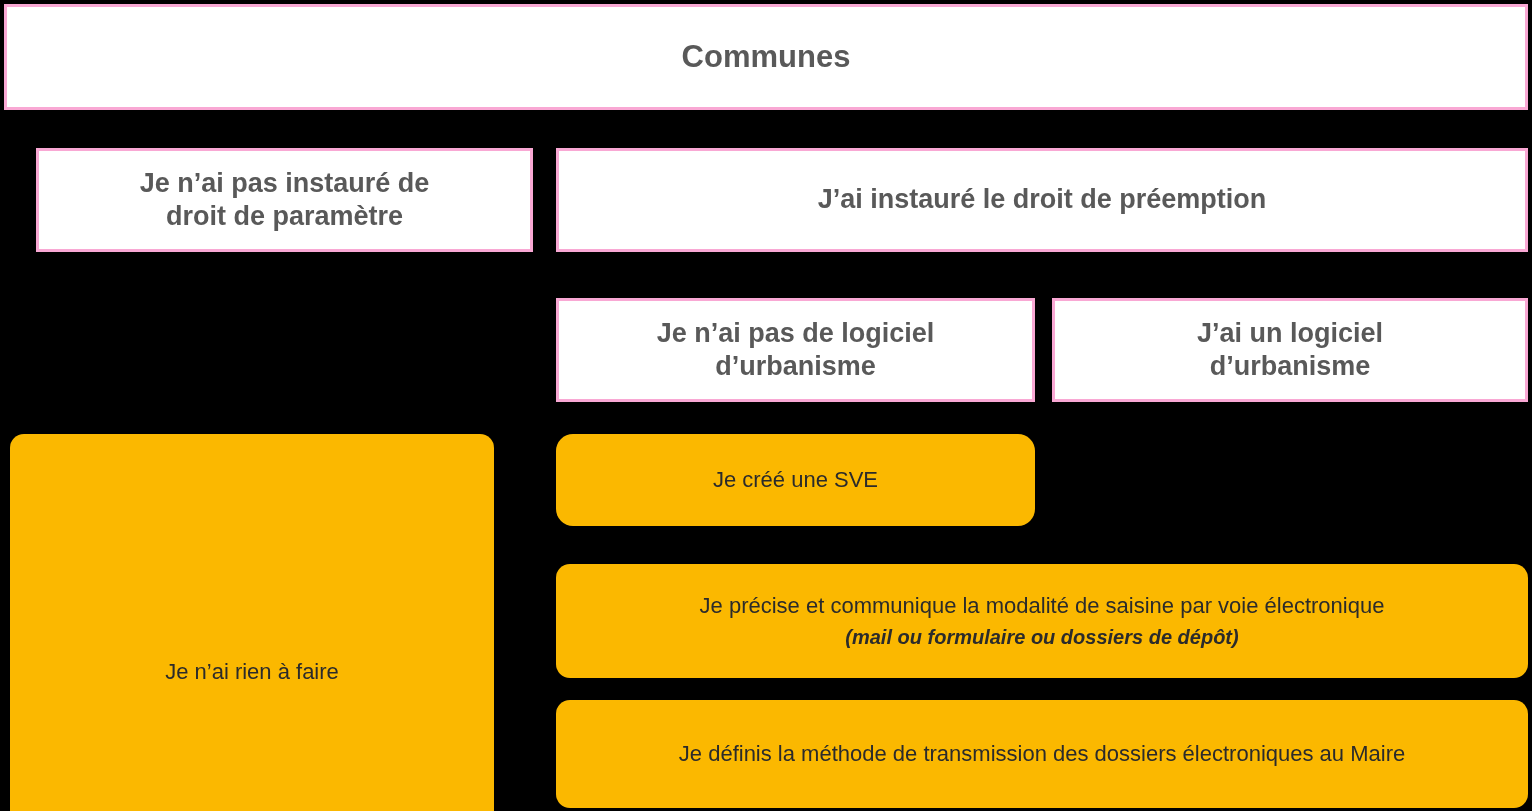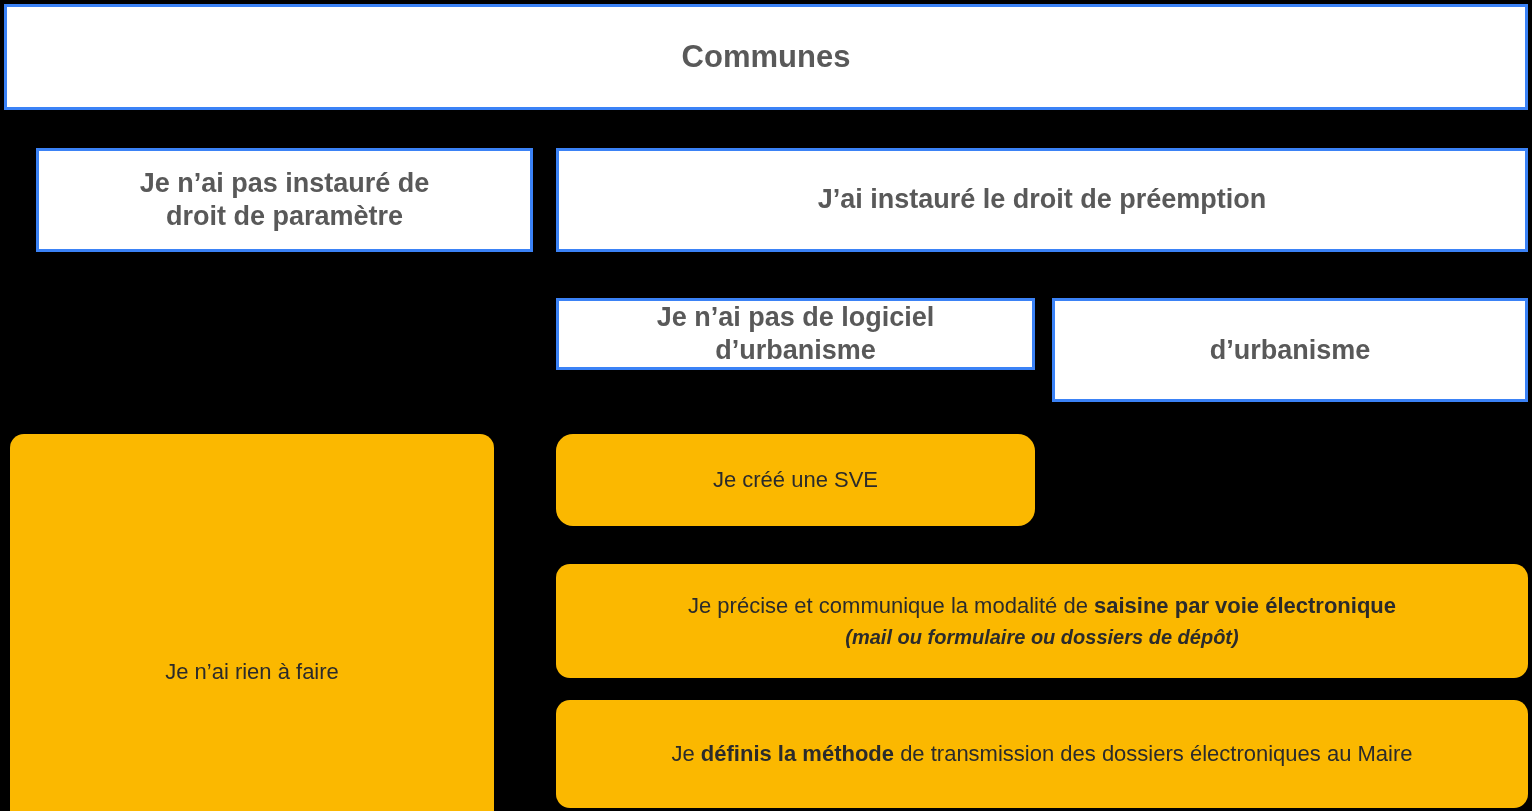--- a/index.html
+++ b/index.html
@@ -19,21 +19,21 @@
     position: relative;
     width: 1532px;
     height: 811px;
     background: #000000;
   }
 
   
   .node-white {
     position: absolute;
     background: #FFFFFF;
-    border: 3px solid #3b82f6;
+    border: 3px solid #f9a8d4;
     box-sizing: border-box;
     display: flex;
     align-items: center;
     justify-content: center;
     text-align: center;
     color: #595959;
     font-weight: bold;
     line-height: 1.15;
   }
 
@@ -60,21 +60,21 @@
   #box-no-preemption {
     left: 0px; top: 148px; width: 497px; height: 104px;
     font-size: 27px;
     margin-left: 36px;
   }
   #box-has-preemption {
     left: 556px; top: 148px; width: 972px; height: 104px;
     font-size: 27px;
   }
   #box-no-software {
-    left: 556px; top: 298px; width: 479px; height: 72px;
+    left: 556px; top: 298px; width: 479px; height: 104px;
     font-size: 27px;
   }
   #box-has-software {
     left: 1052px; top: 298px; width: 476px; height: 104px;
     font-size: 27px;
   }
 
   #box-nothing {
     left: 10px; top: 434px; width: 484px; height: 477px;
     font-size: 22px;
@@ -94,21 +94,21 @@
     flex-direction: column;
   }
   #box-method {
     left: 556px; top: 700px; width: 972px; height: 108px;
     font-size: 22px;
   }
 
   .line-1, .line-2, .line-3 { display: block; width: 100%; }
   .line-2 { margin-top: 2px; }
   .italic-note { font-style: italic; font-weight: bold; font-size: 20px; margin-top: 4px; }
-  b, strong { font-weight: bold; }
+  b, strong { font-weight: normal; }
 </style>
 </head>
 <body>
 
 <div class="diagram">
 
   <div class="node-white" id="box-communes">
     <span>Communes</span>
   </div>
 
@@ -125,20 +125,21 @@
 
   <div class="node-white" id="box-no-software">
     <span>
       <span class="line-1">Je n’ai pas de logiciel</span>
       <span class="line-2">d’urbanisme</span>
     </span>
   </div>
 
   <div class="node-white" id="box-has-software">
     <span>
+      <span class="line-1">J’ai un logiciel</span>
       <span class="line-2">d’urbanisme</span>
     </span>
   </div>
 
   <div class="node-amber" id="box-nothing">
     <span>Je n’ai rien à faire</span>
   </div>
 
   <div class="node-amber" id="box-create-sve">
     <span>Je créé une SVE</span>

